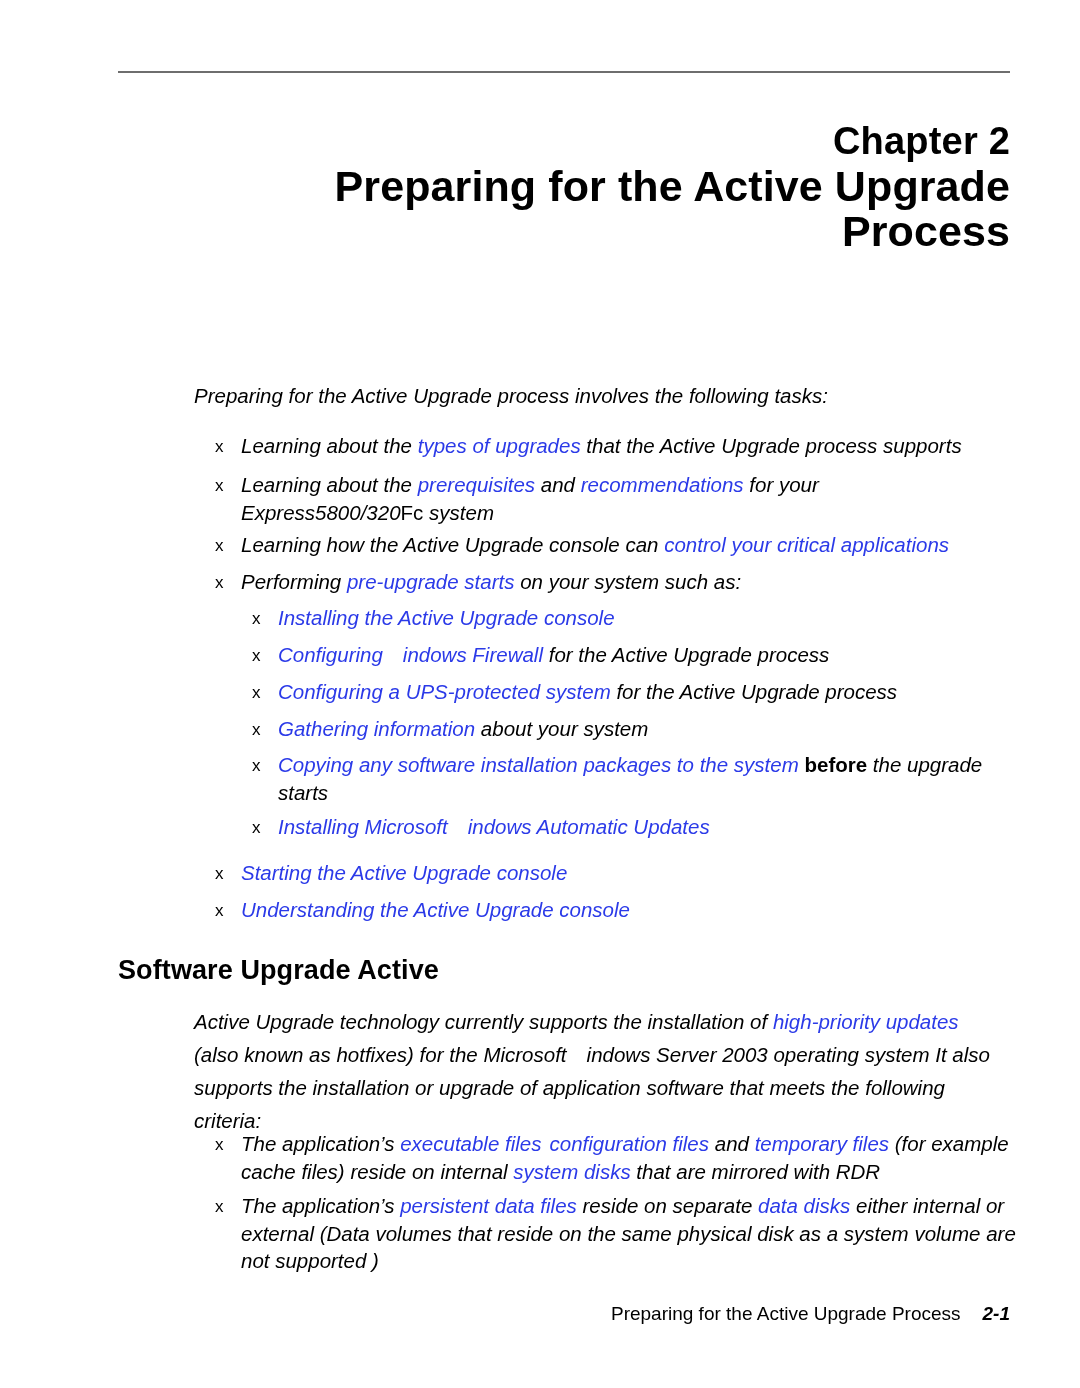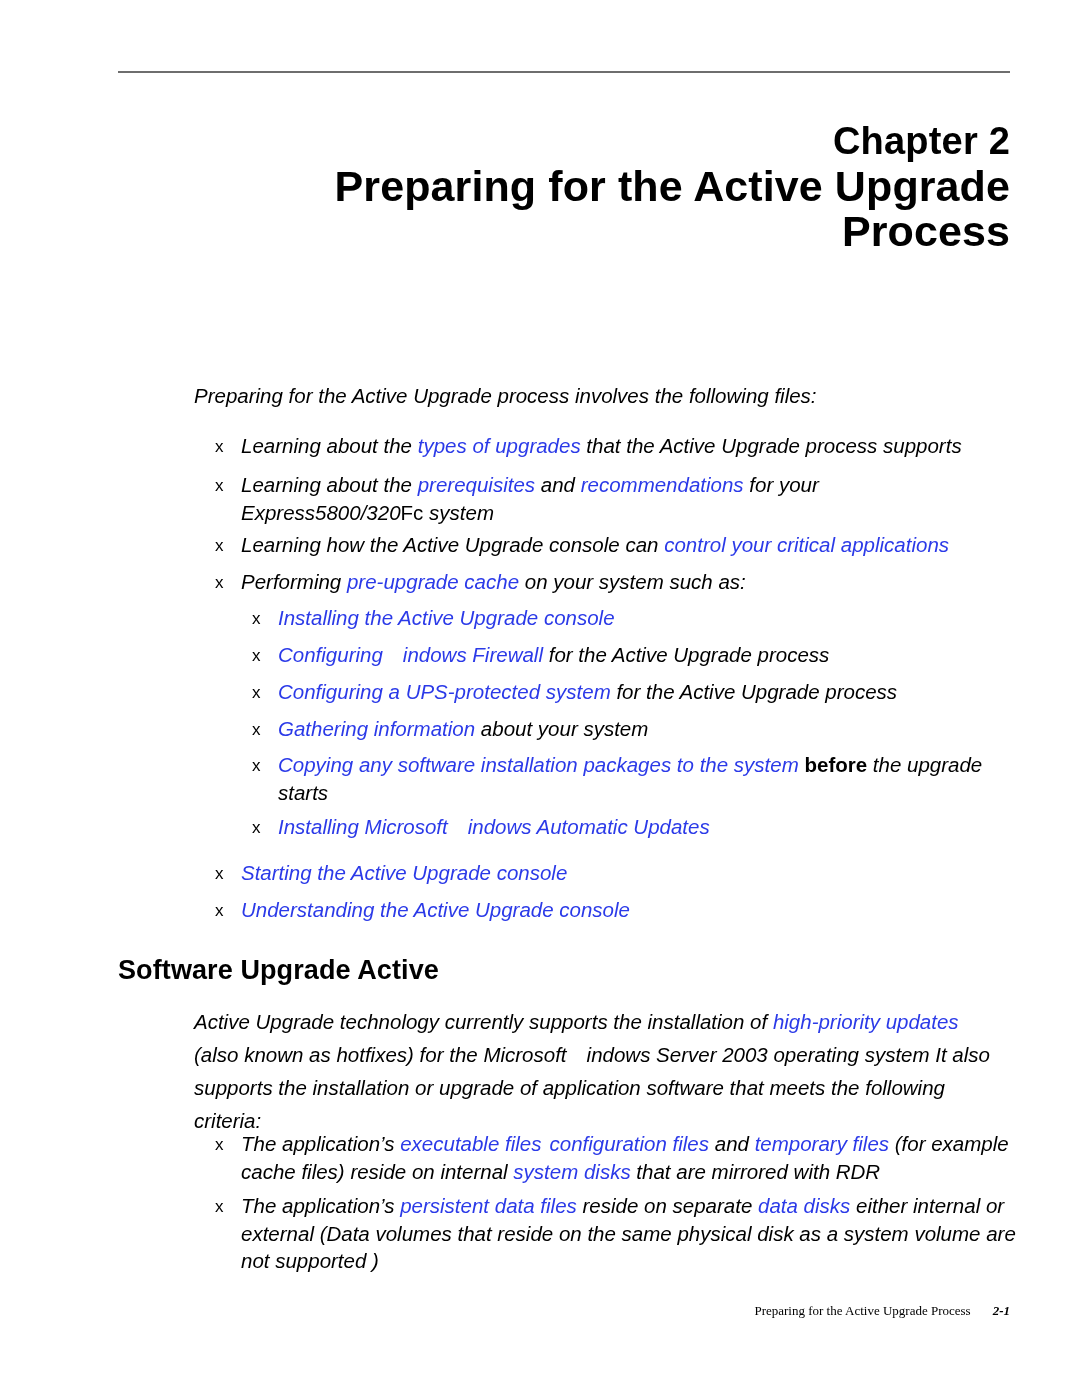--- a/index.html
+++ b/index.html
@@ -125,45 +125,44 @@
     line-height: 33px;
   }
 
   
   .footer {
     position: absolute;
     left: 118px;
     top: 1303px;
     width: 892px;
     text-align: right;
-    font-size: 13px;
+    font-size: 19px;
     font-style: normal;
     white-space: nowrap;
-    font-family: Liberation Serif, serif;
   }
   .footer .pg {
     font-style: italic;
     font-weight: bold;
     margin-left: 22px;
   }
 </style>
 </head>
 <body>
 
 <div class="page">
 
   <div class="top-rule"></div>
 
   <div class="chapter-head">
     <div class="chapter-num">Chapter 2</div>
     <div class="chapter-title-line">Preparing for the Active Upgrade</div>
     <div class="chapter-title-line">Process</div>
   </div>
 
-  <div class="intro">Preparing for the Active Upgrade process involves the following files:</div>
+  <div class="intro">Preparing for the Active Upgrade process involves the following tasks:</div>
 
   <div class="blk lvl1" style="top:432px;">
     <div class="bullet">
       <span class="mk">x</span>
       <span>Learning about the </span><span class="lnk">types of upgrades</span><span> that the Active Upgrade process supports</span>
     </div>
   </div>
 
   <div class="blk lvl1" style="top:471px;">
     <div class="bullet">
@@ -175,21 +174,21 @@
   <div class="blk lvl1" style="top:531px;">
     <div class="bullet">
       <span class="mk">x</span>
       <span>Learning how the Active Upgrade console can </span><span class="lnk">control your critical applications</span>
     </div>
   </div>
 
   <div class="blk lvl1" style="top:568px;">
     <div class="bullet">
       <span class="mk">x</span>
-      <span>Performing </span><span class="lnk">pre-upgrade cache</span><span> on your system  such as:</span>
+      <span>Performing </span><span class="lnk">pre-upgrade starts</span><span> on your system  such as:</span>
     </div>
   </div>
 
   <div class="blk lvl2" style="top:604px;">
     <div class="bullet">
       <span class="mk">x</span>
       <span class="lnk">Installing the Active Upgrade console</span>
     </div>
   </div>
 

